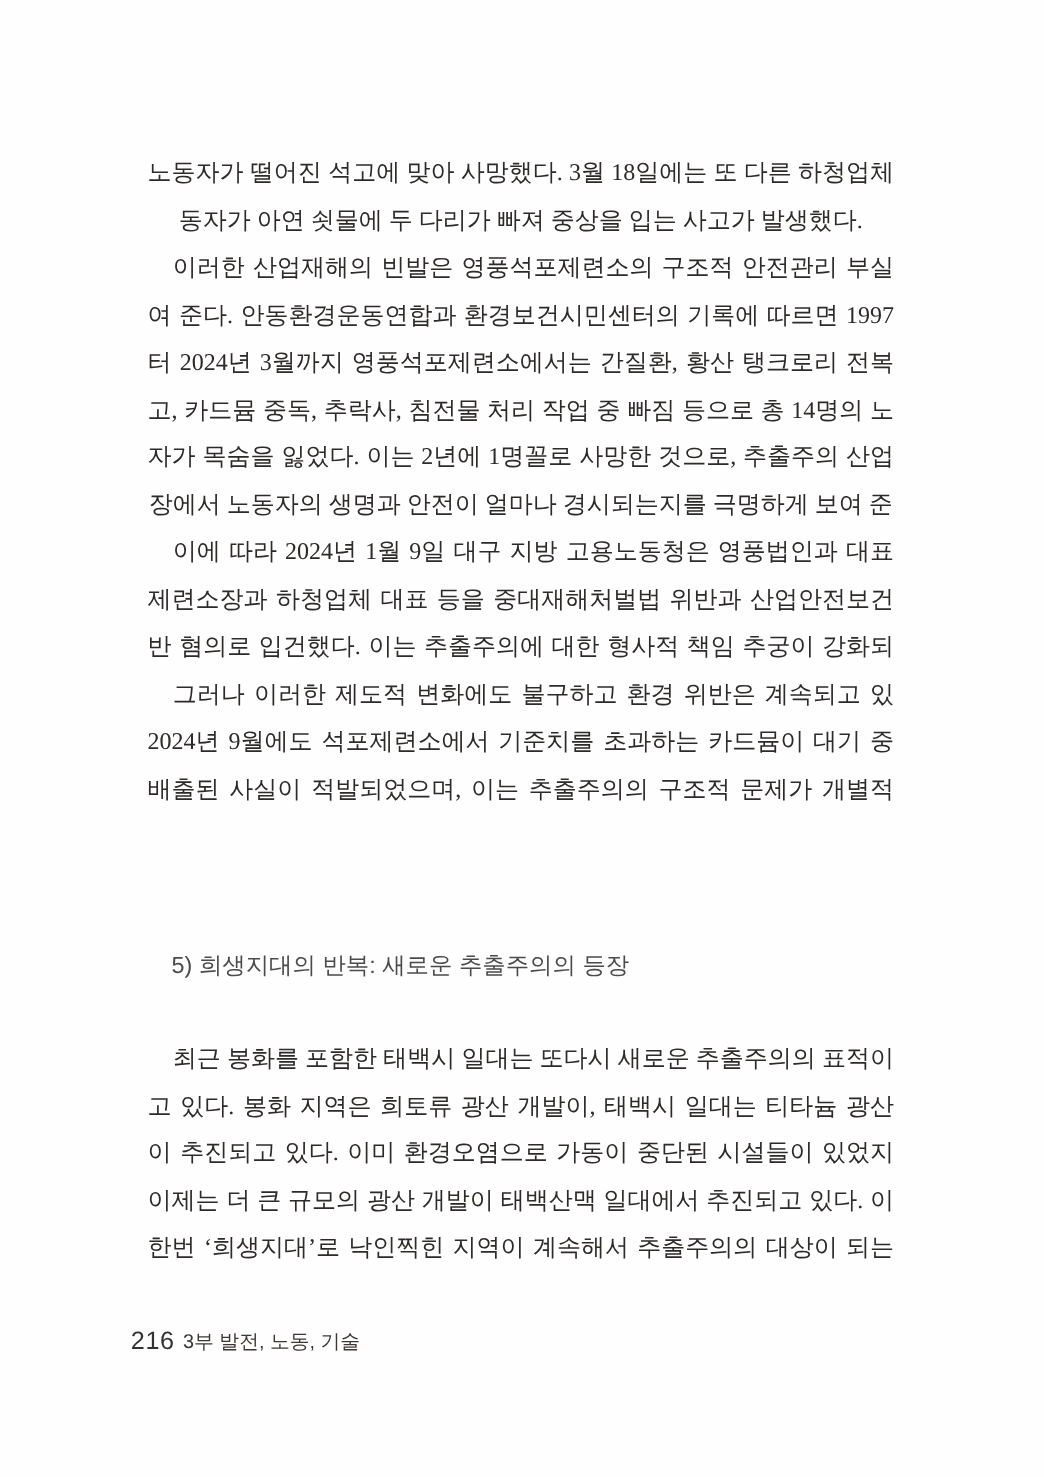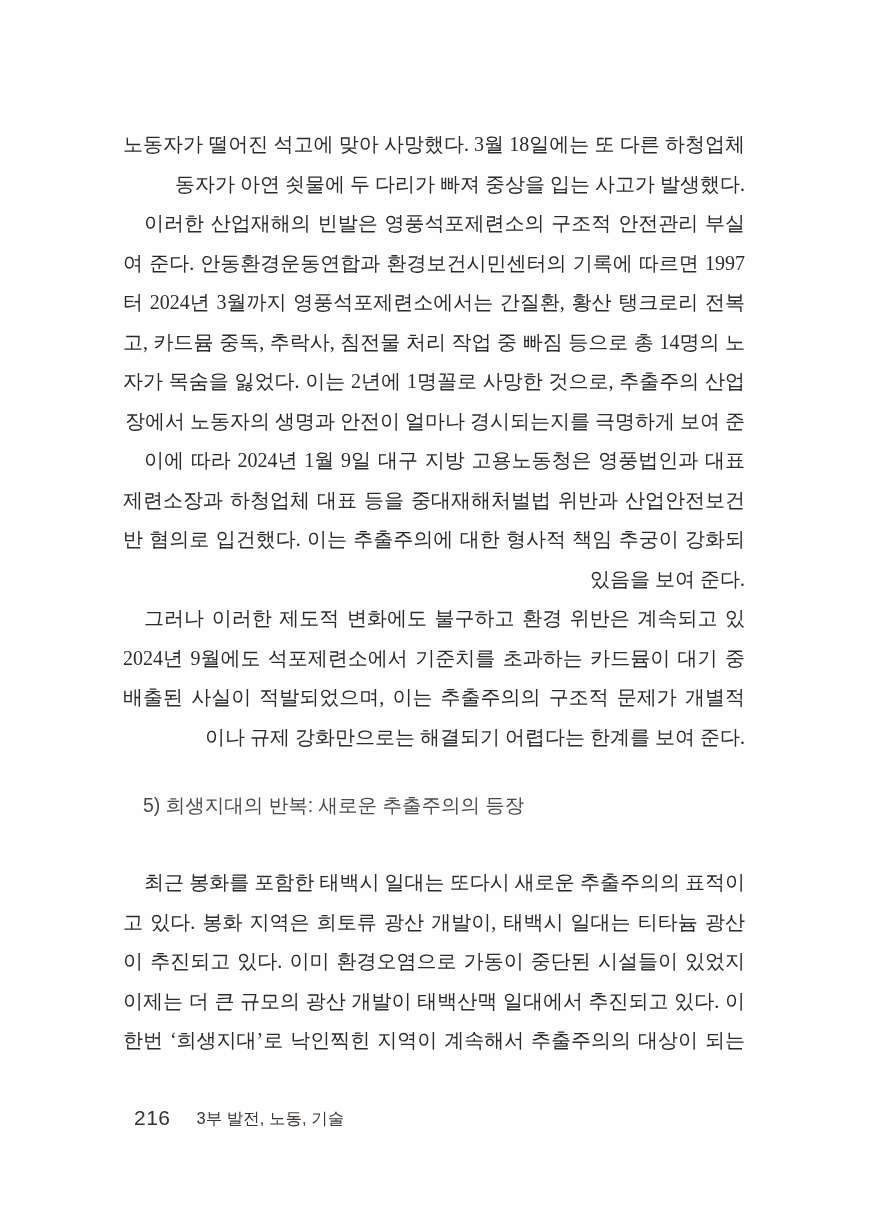--- a/index.html
+++ b/index.html
@@ -19,21 +19,21 @@
     width: 622px;
   }
   .block1 { top: 125px; }
   .block2 { top: 863px; }
   .ln {
     height: 39.5px;
     line-height: 39.5px;
     font-size: 20px;
     white-space: normal;
     overflow: hidden;
-    text-align: right;
+    text-align: center;
   }
   .ln.j {
     text-align: justify;
     text-align-last: justify;
     text-justify: inter-word;
   }
   .ln.ind { padding-left: 21px; }
   .heading {
     position: absolute;
     left: 143px;
@@ -41,25 +41,25 @@
     margin: 0;
     width: 620px;
     font-family: "Liberation Sans", "DejaVu Sans", sans-serif;
     font-size: 19.5px;
     font-weight: normal;
     line-height: 26px;
     color: #4b4b4b;
   }
   .footer {
     position: absolute;
-    left: 134px;
+    left: 109px;
     top: 1106px;
     display: flex;
-    align-items: flex-end;
-    gap: 26px;
+    align-items: center;
+    gap: 7px;
   }
   .pageno {
     font-family: "Liberation Sans", "DejaVu Sans", sans-serif;
     font-size: 21px;
     color: #333333;
     letter-spacing: 0.5px;
   }
   .chapter {
     font-family: Liberation Sans, sans-serif;
     font-size: 16.5px;
@@ -76,25 +76,23 @@
     <div class="ln">동자가 아연 쇳물에 두 다리가 빠져 중상을 입는 사고가 발생했다.</div>
     <div class="ln j ind">이러한 산업재해의 빈발은 영풍석포제련소의 구조적 안전관리 부실을 보</div>
     <div class="ln j">여 준다. 안동환경운동연합과 환경보건시민센터의 기록에 따르면 1997년부</div>
     <div class="ln j">터 2024년 3월까지 영풍석포제련소에서는 간질환, 황산 탱크로리 전복 사</div>
     <div class="ln j">고, 카드뮴 중독, 추락사, 침전물 처리 작업 중 빠짐 등으로 총 14명의 노동</div>
     <div class="ln j">자가 목숨을 잃었다. 이는 2년에 1명꼴로 사망한 것으로, 추출주의 산업 현</div>
     <div class="ln">장에서 노동자의 생명과 안전이 얼마나 경시되는지를 극명하게 보여 준다.</div>
     <div class="ln j ind">이에 따라 2024년 1월 9일 대구 지방 고용노동청은 영풍법인과 대표이사,</div>
     <div class="ln j">제련소장과 하청업체 대표 등을 중대재해처벌법 위반과 산업안전보건법 위</div>
     <div class="ln j">반 혐의로 입건했다. 이는 추출주의에 대한 형사적 책임 추궁이 강화되고</div>
-    <div class="ln">있음을 보여 준다.</div>
     <div class="ln j ind">그러나 이러한 제도적 변화에도 불구하고 환경 위반은 계속되고 있다.</div>
     <div class="ln j">2024년 9월에도 석포제련소에서 기준치를 초과하는 카드뮴이 대기 중으로</div>
     <div class="ln j">배출된 사실이 적발되었으며, 이는 추출주의의 구조적 문제가 개별적 처벌</div>
-    <div class="ln">이나 규제 강화만으로는 해결되기 어렵다는 한계를 보여 준다.</div>
   </div>
 
   <h3 class="heading">5) 희생지대의 반복: 새로운 추출주의의 등장</h3>
 
   <div class="body-block block2">
     <div class="ln j ind">최근 봉화를 포함한 태백시 일대는 또다시 새로운 추출주의의 표적이 되</div>
     <div class="ln j">고 있다. 봉화 지역은 희토류 광산 개발이, 태백시 일대는 티타늄 광산 개발</div>
     <div class="ln j">이 추진되고 있다. 이미 환경오염으로 가동이 중단된 시설들이 있었지만,</div>
     <div class="ln j">이제는 더 큰 규모의 광산 개발이 태백산맥 일대에서 추진되고 있다. 이는</div>
     <div class="ln j">한번 ‘희생지대’로 낙인찍힌 지역이 계속해서 추출주의의 대상이 되는 전형</div>

